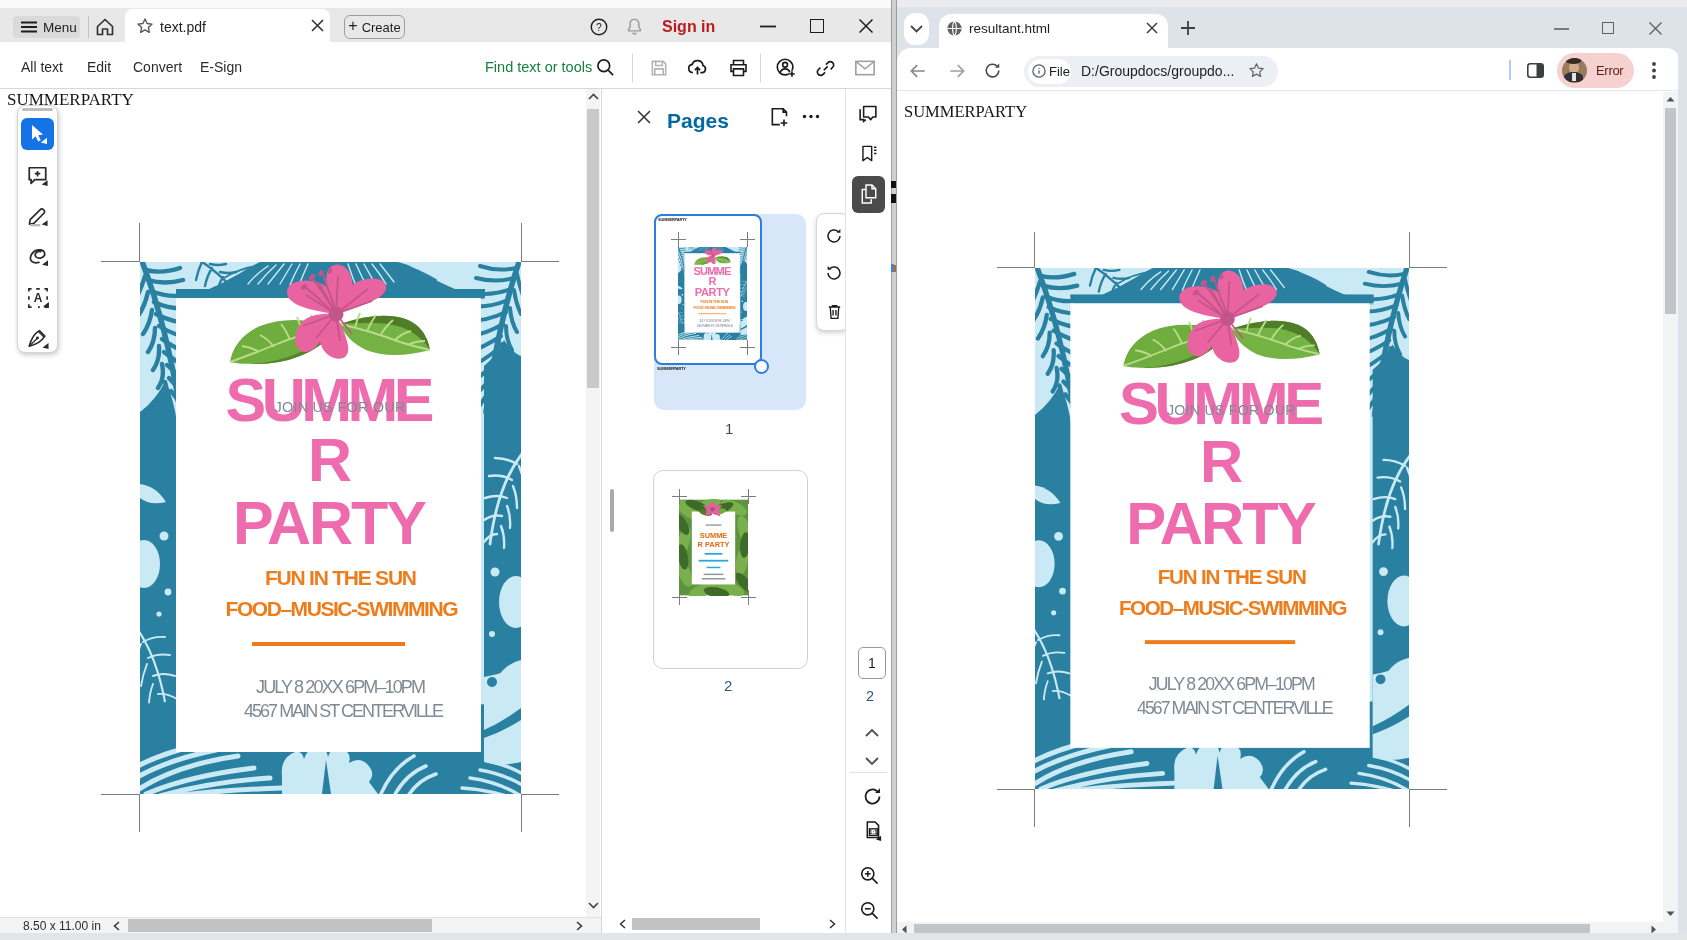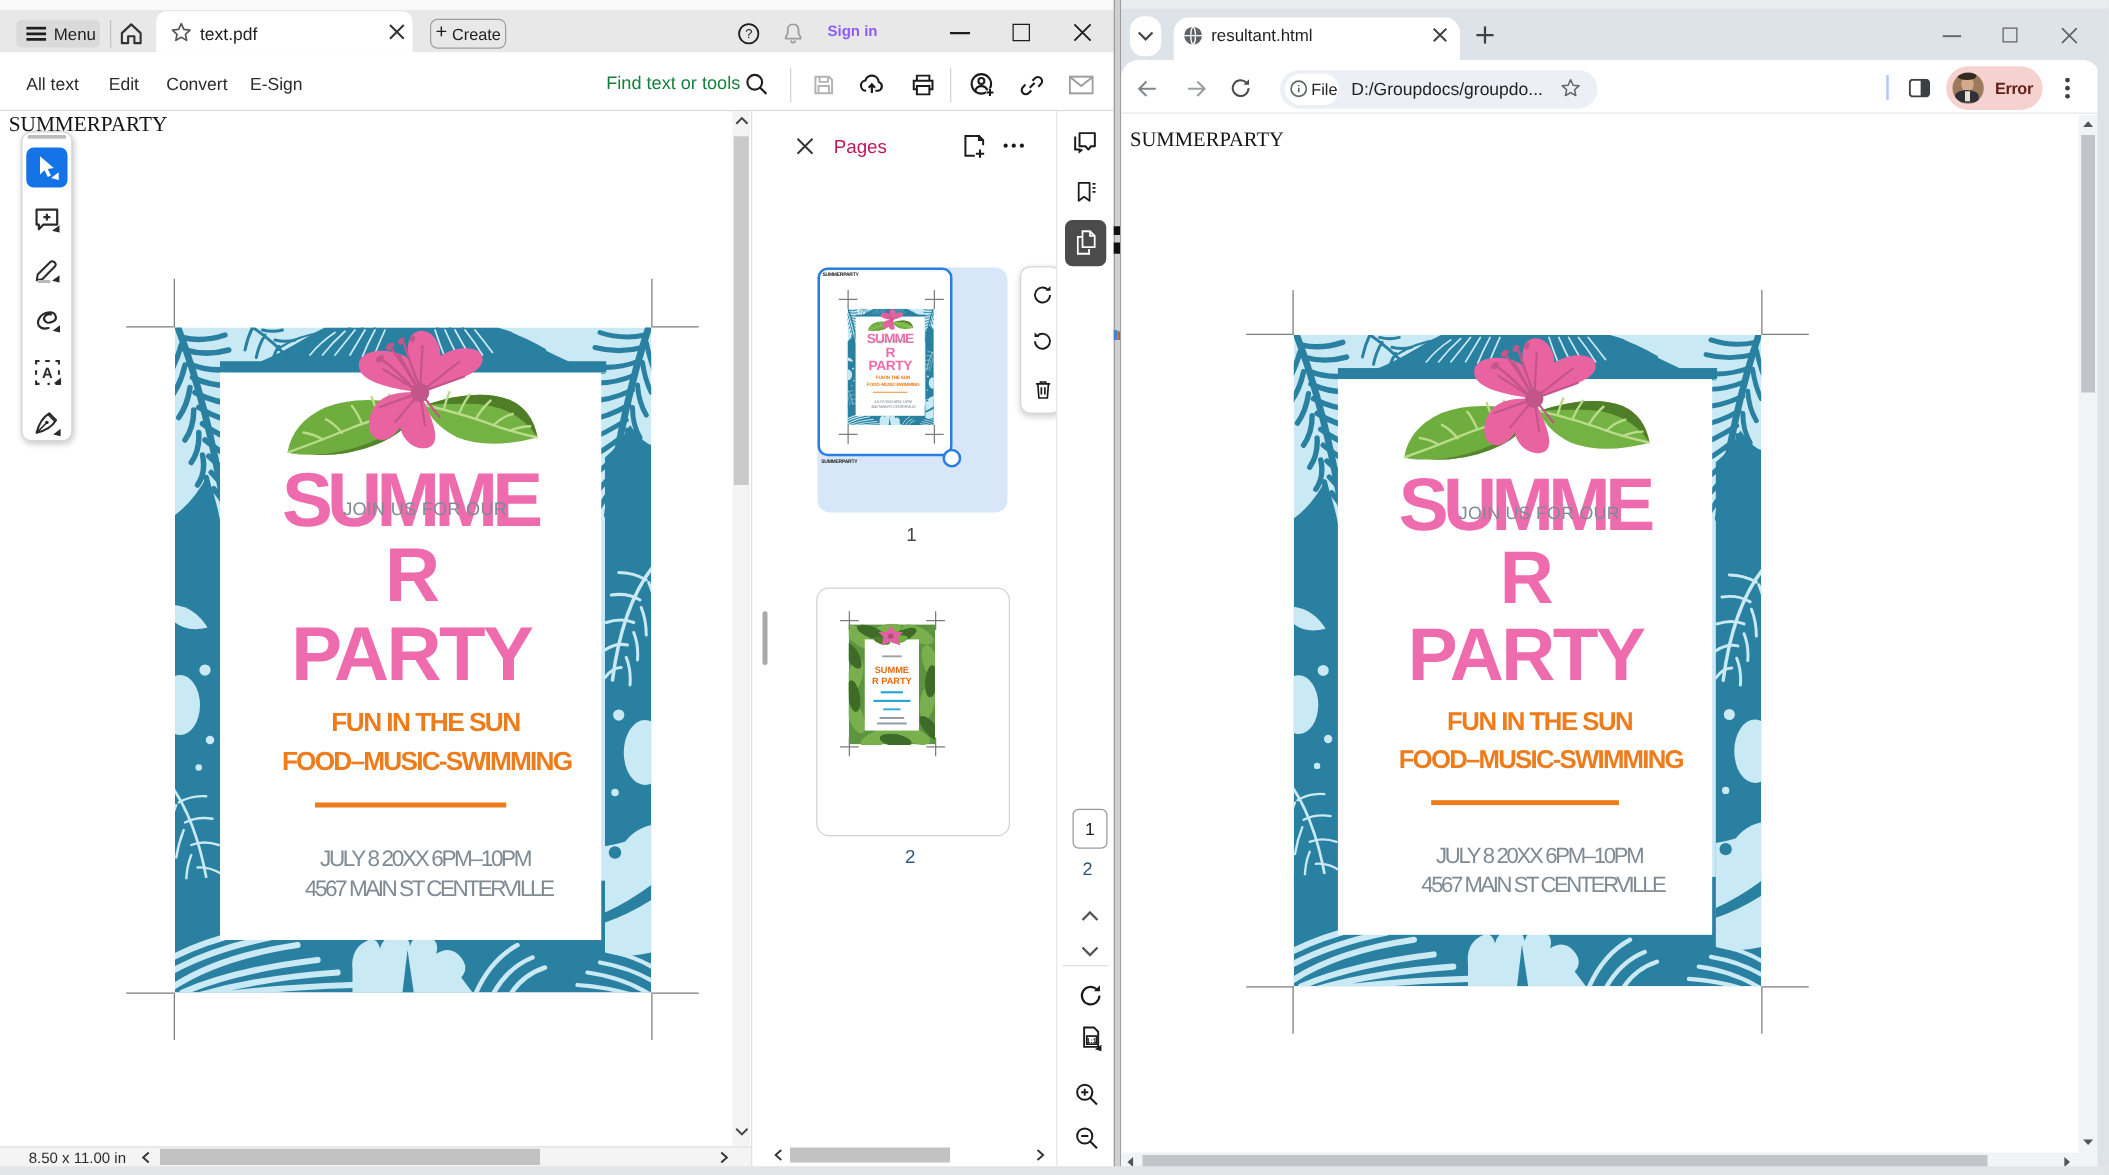--- a/index.html
+++ b/index.html
@@ -6,21 +6,21 @@
 #stage{position:relative;width:1339px;height:940px}
 
 #acro{left:0;top:0;width:891px;height:940px;background:#fff}
 #acro .topstrip{left:0;top:0;width:891px;height:8px;background:#f9f9f9}
 #acro .tabbar{left:0;top:8px;width:891px;height:34px;background:#e8e8e8}
 .menubtn{left:13px;top:16px;width:67px;height:22px;background:#dadada;border-radius:4px;display:flex;align-items:center;gap:6px;padding-left:8px;font-size:13.5px;font-weight:500;color:#1e1e1e}
 .tbdiv{left:88px;top:16px;width:1px;height:22px;background:#c2c2c2}
 .atab{left:125px;top:9px;width:205px;height:33px;background:#fff;border-radius:8px 8px 0 0}
 .atabtxt{left:160px;top:19px;font-size:14px;color:#1e1e1e}
 .createbtn{left:344px;top:15px;width:61px;height:24px;border:1px solid #9e9e9e;border-radius:6px;font-size:13px;color:#1e1e1e;display:flex;align-items:center;justify-content:center;gap:4px;background:#e8e8e8}
-.signin{left:662px;top:18px;font-size:12px;font-weight:bold;color:#8b5cf6}
+.signin{left:662px;top:18px;font-size:16px;font-weight:bold;color:#b91c1c}
 
 #acro .toolbar{left:0;top:42px;width:891px;height:47px;background:#fff;border-bottom:1px solid #d7d7d7}
 .tblbl{font-size:14px;color:#2b2b2b;top:59px}
 .findtxt{left:485px;top:59px;font-size:14.5px;color:#15803d}
 .vdiv{top:54px;width:1px;height:28px;background:#d4d4d4}
 
 #acro .canvas{left:0;top:89px;width:601px;height:828px;background:#fff}
 .sumtxtL{left:7px;top:90px;font-family:"Liberation Serif",serif;font-size:17px;color:#151515}
 
 .toolpanel{left:17px;top:105px;width:41px;height:248px;background:#fff;border:1px solid #d5d5d5;border-radius:8px;box-shadow:1px 2px 5px rgba(0,0,0,.22)}
@@ -28,21 +28,21 @@
 .selbtn{left:21px;top:118px;width:33px;height:32px;background:#1473e6;border-radius:6px}
 
 .vscrA{left:586px;top:89px;width:14px;height:828px;background:#f4f4f4}
 .vthumbA{left:587px;top:109px;width:12px;height:279px;background:#c9c9c9}
 .statusbar{left:0;top:917px;width:601px;height:16px;background:#f4f4f4;border-top:1px solid #e2e2e2}
 .statustxt{left:23px;top:919px;font-size:12px;color:#2b2b2b}
 .hthumbA{left:128px;top:919px;width:304px;height:13px;background:#c2c2c2}
 
 .pborder{left:601px;top:89px;width:1px;height:844px;background:#d8d8d8}
 #pages{left:602px;top:89px;width:243px;height:844px;background:#fff}
-.pghead{font-size:15px;font-weight:normal;color:#be185d;left:667px;top:109px}
+.pghead{font-size:21px;font-weight:bold;color:#0369a1;left:667px;top:109px}
 .pg1card{left:654px;top:214px;width:152px;height:196px;background:#d7e6f9;border-radius:10px}
 .pg1page{left:654px;top:214px;width:108px;height:151px;background:#fff;border:2px solid #2a7de1;border-radius:8px}
 .pg2card{left:653px;top:470px;width:155px;height:199px;background:#fff;border:1px solid #d2d2d2;border-radius:10px}
 .pglabel{font-size:15px;color:#474747}
 .pgthumbbar{left:610px;top:489px;width:4px;height:43px;background:#a9a9a9;border-radius:2px}
 .hthumbP{left:632px;top:918px;width:128px;height:12px;background:#c2c2c2}
 
 .rotpanel{left:816px;top:213px;width:33px;height:118px;background:#fff;border:1px solid #d5d5d5;border-radius:8px;box-shadow:0 2px 5px rgba(0,0,0,.18)}
 
 #rail{left:845px;top:89px;width:46px;height:844px;background:#fff;border-left:1px solid #e3e3e3}
@@ -60,21 +60,21 @@
 .chtabtxt{left:969px;top:21px;font-size:13.5px;color:#1f1f1f}
 .chevpill{left:904px;top:13px;width:25px;height:32px;background:#fff;border-radius:11px}
 .chcard{left:897px;top:48px;width:783px;height:885px;background:#fff;border-radius:14px 14px 0 0}
 .chtoolbar{left:897px;top:48px;width:783px;height:43px;border-bottom:1px solid #e4e6e9}
 .addr{left:1024px;top:56px;width:254px;height:31px;background:#eceff5;border-radius:16px}
 .filechip{left:1028px;top:59px;width:43px;height:25px;background:#fff;border-radius:13px}
 .filetxt{left:1049px;top:64px;font-size:13px;color:#202124}
 .urltxt{left:1081px;top:63px;font-size:14px;color:#1f1f1f}
 .sumtxtR{left:904px;top:102px;font-family:"Liberation Serif",serif;font-size:16.5px;color:#151515}
 .errpill{left:1557px;top:53px;width:77px;height:35px;background:#f5d1cf;border-radius:18px}
-.errtxt{left:1596px;top:63px;font-size:13px;color:#63201a;font-weight:bold;letter-spacing:-0.3px}
+.errtxt{left:1596px;top:63px;font-size:13px;color:#63201a;font-weight:normal;letter-spacing:-0.3px}
 
 .vscrC{left:1663px;top:92px;width:15px;height:830px;background:#f1f3f4}
 .vthumbC{left:1665px;top:108px;width:11px;height:206px;background:#c1c5c9}
 .hscrC{left:897px;top:922px;width:766px;height:15px;background:#f1f3f4}
 .hthumbC{left:914px;top:924px;width:676px;height:11px;background:#c1c5c9}
 .corner{left:1663px;top:922px;width:15px;height:15px;background:#f1f3f4}
 .chframeR{left:1678px;top:48px;width:9px;height:892px;background:#dee2e9}
 .bottomstrip{left:0;top:933px;width:1687px;height:7px;background:#e2e4e6}
 svg{display:block}
 </style></head>

